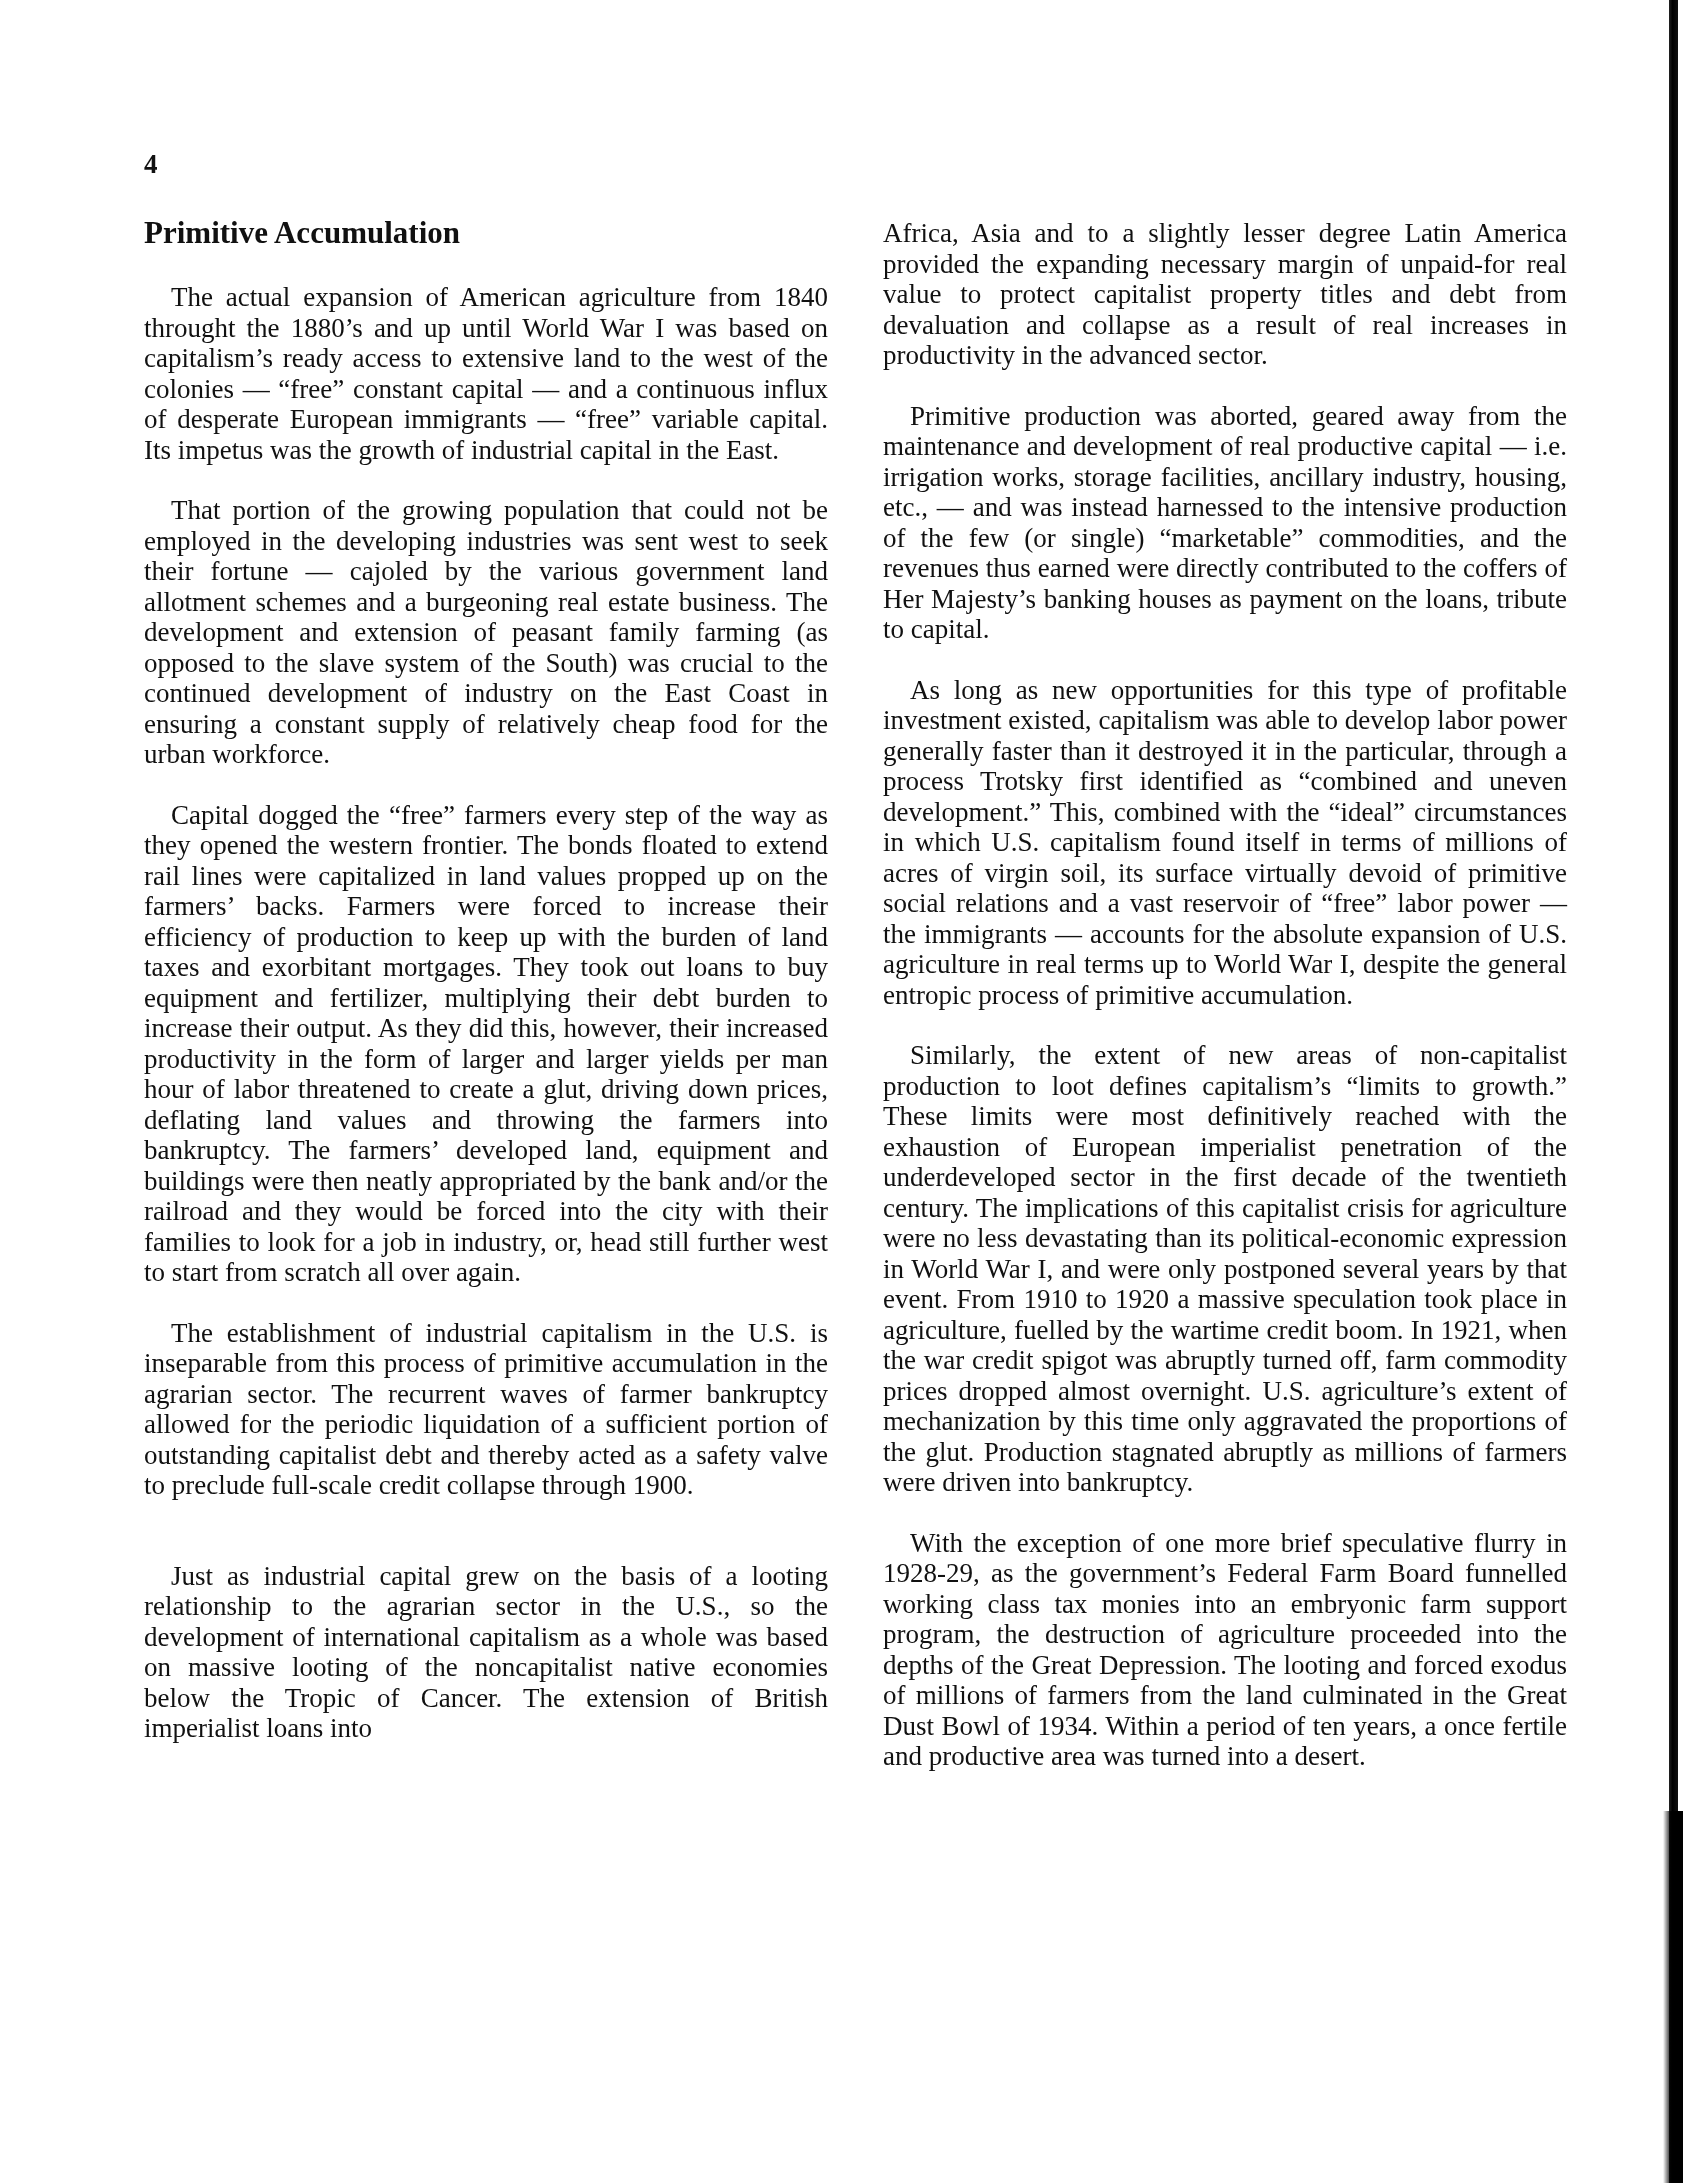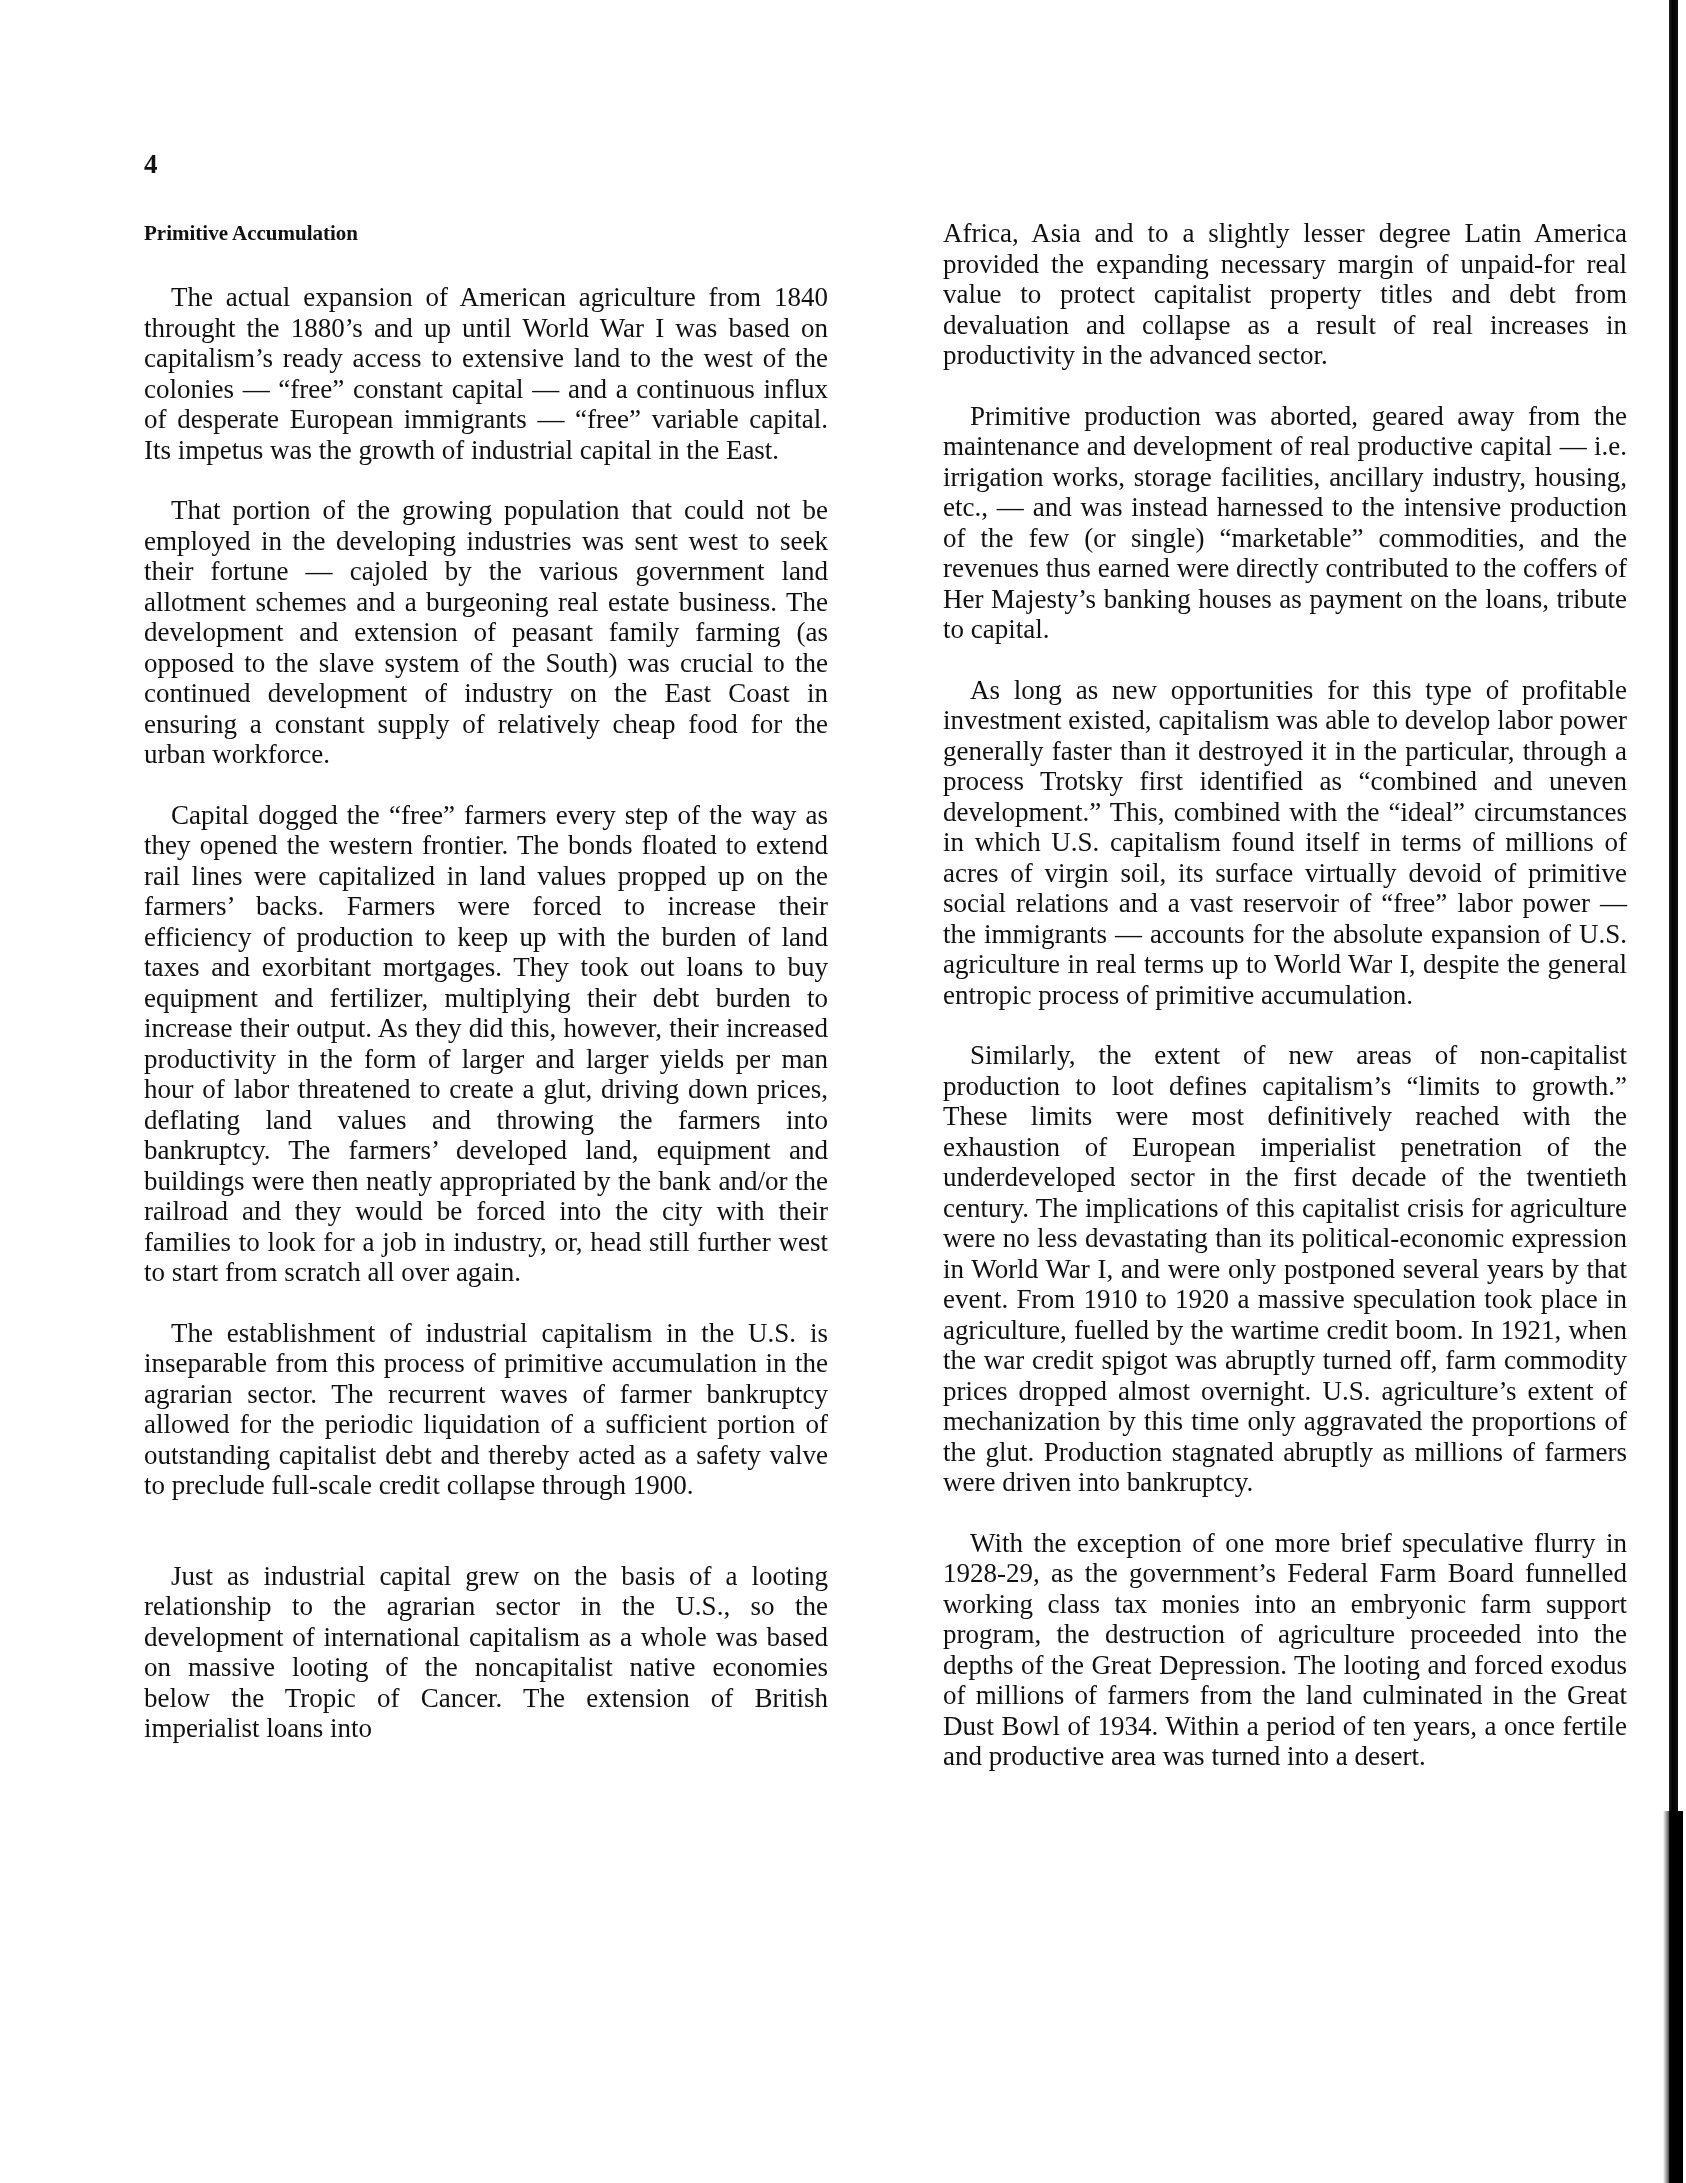--- a/index.html
+++ b/index.html
@@ -2,22 +2,22 @@
 <html style="font-size:10.7px"><head>
 <meta charset="utf-8">
 <style>
   html, body { margin: 0; padding: 0; background: #ffffff; }
   body { width: 1686px; height: 2183px; position: relative; overflow: hidden;
          font-family: "Liberation Serif", "DejaVu Serif", serif; color: #111; }
   .page-number { position: absolute; left: 144px; top: 149px; font-size: 27px; font-weight: bold; }
   .col { position: absolute; top: 218px; width: 684px; font-size: 27px; line-height: 30.5px;
          text-align: justify; }
   .col.left { left: 144px; }
-  .col.right { left: 943px; }
-  h2 { font-size: 21px; font-weight: bold; margin: 0 0 34px 0; line-height: 30px; }
+  .col.right { left: 883px; }
+  h2 { font-size: 31px; font-weight: bold; margin: 0 0 34px 0; line-height: 30px; }
   p { margin: 0 0 30px 0; text-indent: 27px; }
   .gap-lg { margin-top: 60px; }
   .right h2.limits { margin-top: 40px; margin-bottom: 25.5px; }
   .edge { position: absolute; right: 0; top: 0; width: 29.5px; height: 2183px; }
   .edge .bar { position: absolute; left: 12px; top: 0; width: 9.4px; height: 100%;
                background: linear-gradient(90deg,#222,#000 40%,#111); }
   .edge .tear { position: absolute; left: 6.7px; top: 1811px; width: 20px; height: 372px;
                 background: linear-gradient(90deg,#0000 0,#000 45%,#000 100%); }
 </style>
 </head>

